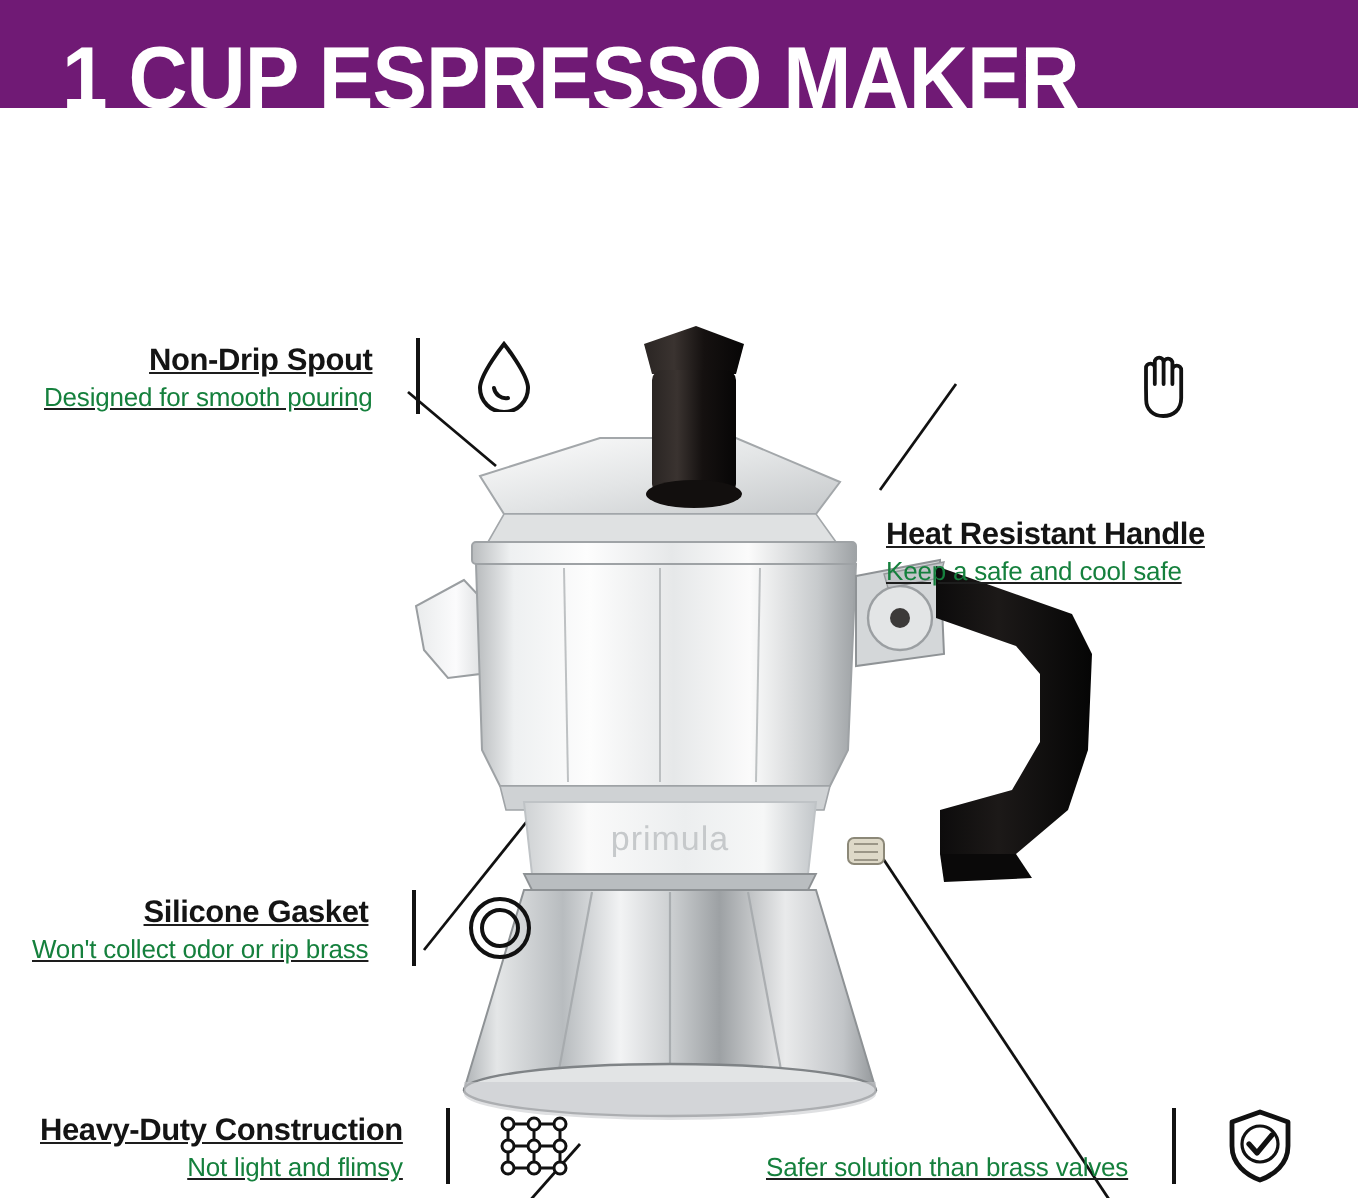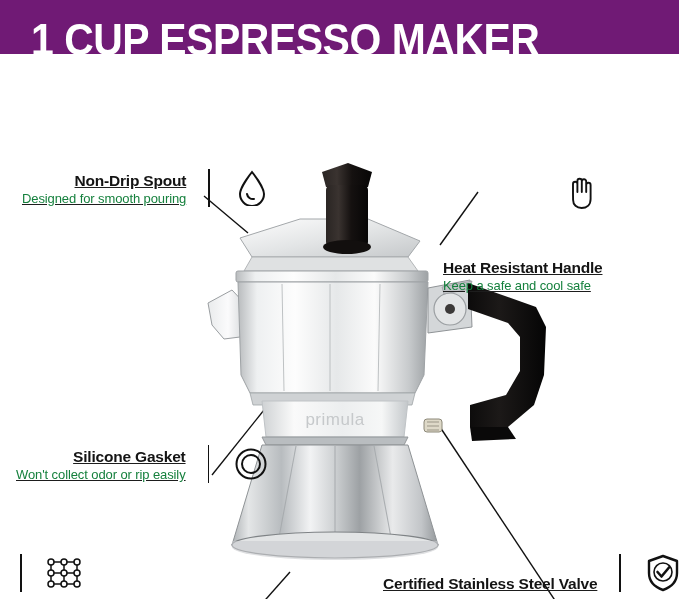--- a/index.html
+++ b/index.html
@@ -243,32 +243,36 @@
   <div class="divider"></div>
   <div class="callout-text">
     <div class="callout-title">Heat Resistant Handle</div>
     <div class="callout-sub">Keep a safe and cool safe</div>
   </div>
 </div>
 
 <div class="callout right-icon" id="callout-gasket">
   <div class="callout-text">
     <div class="callout-title">Silicone Gasket</div>
-    <div class="callout-sub">Won't collect odor or rip easily</div>
+    <div class="callout-sub">Won't collect odor or rip brass</div>
   </div>
   <div class="divider"></div>
   <div class="icon-box">
     <svg width="34" height="34" viewBox="0 0 34 34">
       <circle cx="17" cy="17" r="14.5" fill="none" stroke="#111" stroke-width="2"></circle>
       <circle cx="17" cy="17" r="9" fill="none" stroke="#111" stroke-width="2"></circle>
     </svg>
   </div>
 </div>
 
 <div class="callout right-icon" id="callout-heavy">
+  <div class="callout-text">
+    <div class="callout-title">Heavy-Duty Construction</div>
+    <div class="callout-sub">Not light and flimsy</div>
+  </div>
   <div class="divider"></div>
   <div class="icon-box">
     <svg width="38" height="34" viewBox="0 0 38 34">
       <g stroke="#111" stroke-width="1.5">
         <line x1="6" y1="6" x2="32" y2="6"></line>
         <line x1="6" y1="17" x2="32" y2="17"></line>
         <line x1="6" y1="28" x2="32" y2="28"></line>
         <line x1="6" y1="6" x2="6" y2="28"></line>
         <line x1="19" y1="6" x2="19" y2="28"></line>
         <line x1="32" y1="6" x2="32" y2="28"></line>
@@ -283,21 +287,21 @@
         <circle cx="6" cy="28" r="3"></circle>
           <circle cx="19" cy="28" r="3"></circle>
           <circle cx="32" cy="28" r="3"></circle>
       </g>
     </svg>
   </div>
 </div>
 
 <div class="callout right-icon" id="callout-valve">
   <div class="callout-text">
-    <div class="callout-title">Certified Stainless Steel Valve</div>
+    <div class="callout-sub">Safer solution than brass valves</div>
   </div>
   <div class="divider"></div>
   <div class="icon-box">
     <svg width="34" height="38" viewBox="0 0 34 38">
       <path d="M17 2 L31 7 L31 19 C31 28 24 33.5 17 36 C10 33.5 3 28 3 19 L3 7 Z" fill="none" stroke="#111" stroke-width="2.4" stroke-linejoin="round"></path>
       <circle cx="17" cy="18" r="9" fill="none" stroke="#111" stroke-width="1.6"></circle>
       <path d="M11.5 18 L15.5 22.5 L23 13.5" fill="none" stroke="#111" stroke-width="2.6" stroke-linecap="round" stroke-linejoin="round"></path>
     </svg>
   </div>
 </div>

